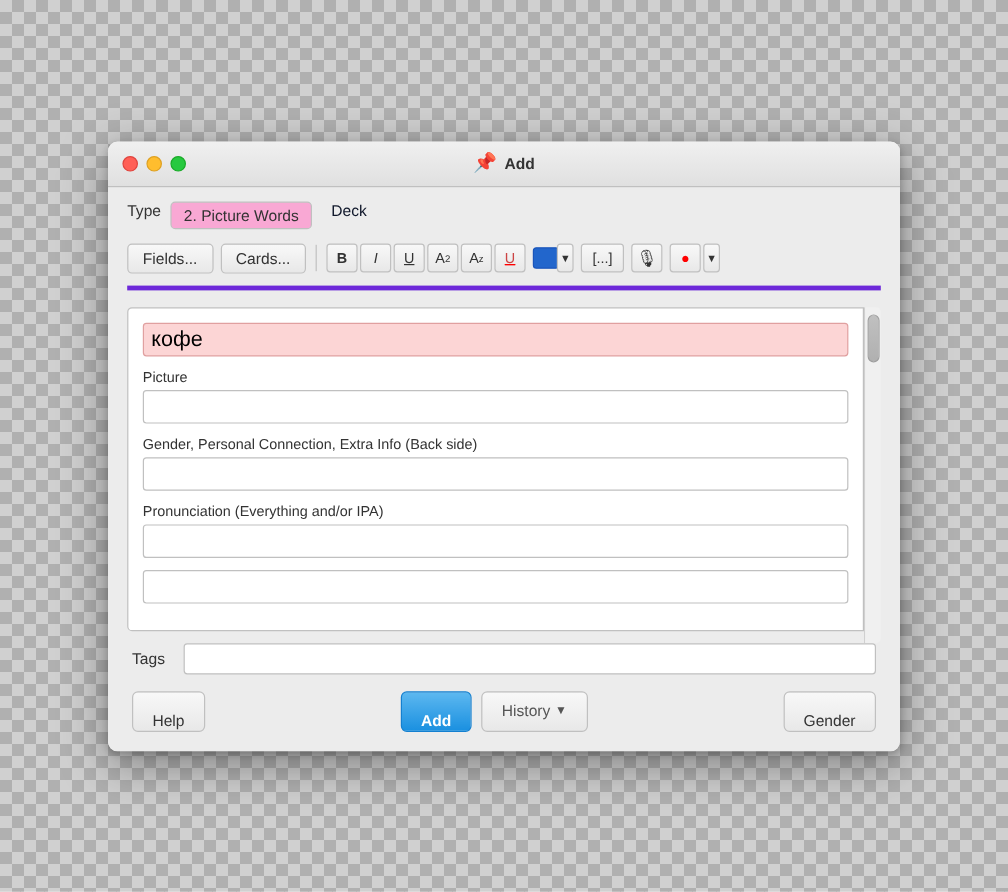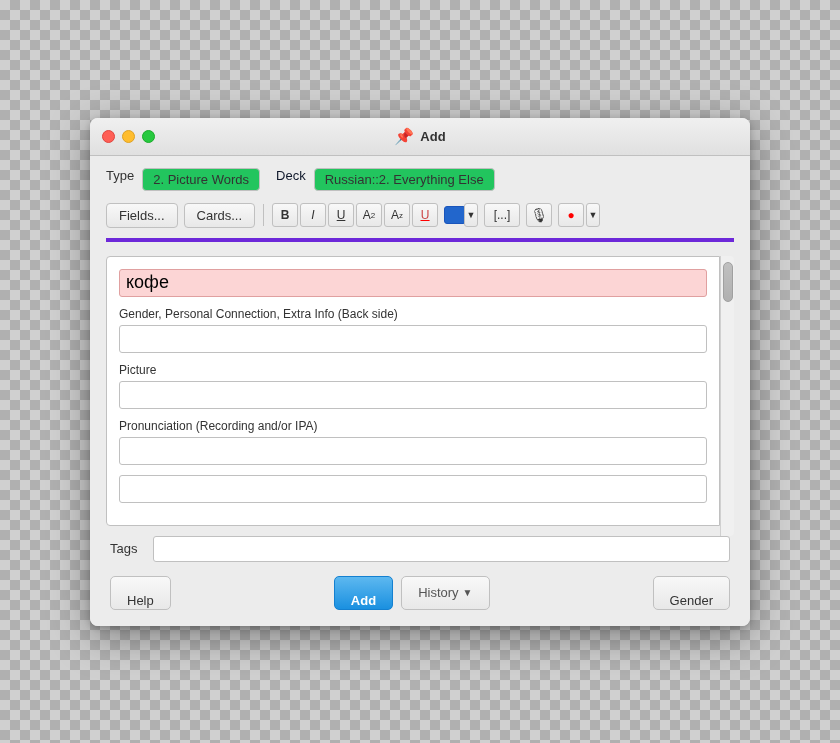--- a/index.html
+++ b/index.html
@@ -87,21 +87,21 @@
       margin-bottom: 12px;
     }
 
     .type-deck-label {
       font-size: 13px;
       color: #333;
       font-weight: 500;
     }
 
     .type-badge, .deck-badge {
-      background: #22c55e;
+      background: #f9a8d4;
       border: 1px solid #c0c0c0;
       border-radius: 4px;
       padding: 3px 10px;
       font-size: 13px;
       color: #333;
     }
 
     .deck-label {
       font-size: 13px;
       color: #0f172a;
@@ -347,21 +347,20 @@
       <span>Add</span>
     </div>
   </div>
 
   <div class="window-content">
 
     <div class="type-deck-row">
       <span class="type-deck-label">Type</span>
       <div class="type-badge">2. Picture Words</div>
       <span class="deck-label">Deck</span>
-      <div class="deck-badge">Russian::2. Everything Else</div>
     </div>
 
     <div class="toolbar-row">
       <button class="toolbar-btn">Fields...</button>
       <button class="toolbar-btn">Cards...</button>
 
       <div class="toolbar-separator"></div>
 
       <div class="format-group">
         <div class="format-btn bold">B</div>
@@ -391,31 +390,31 @@
 
     <div class="scrollbar-container">
       <div class="form-area" style="flex:1; margin-right:0; border-radius: 4px 0 0 4px;">
         <div class="form-fields">
 
           <div class="field-group">
             <input class="field-input highlighted" type="text" value="кофе" style="">
           </div>
 
           <div class="field-group">
+            <span class="field-label">Picture</span>
+            <input class="field-input" type="text" value="" style="">
+          </div>
+
+          <div class="field-group">
             <span class="field-label">Gender, Personal Connection, Extra Info (Back side)</span>
             <input class="field-input" type="text" value="" style="">
           </div>
 
           <div class="field-group">
-            <span class="field-label">Picture</span>
-            <input class="field-input" type="text" value="" style="">
-          </div>
-
-          <div class="field-group">
-            <span class="field-label">Pronunciation (Recording and/or IPA)</span>
+            <span class="field-label">Pronunciation (Everything and/or IPA)</span>
             <input class="field-input" type="text" value="" style="">
           </div>
 
           <div class="field-group">
             <input class="field-input" type="text" value="" style="">
           </div>
 
         </div>
       </div>
 

